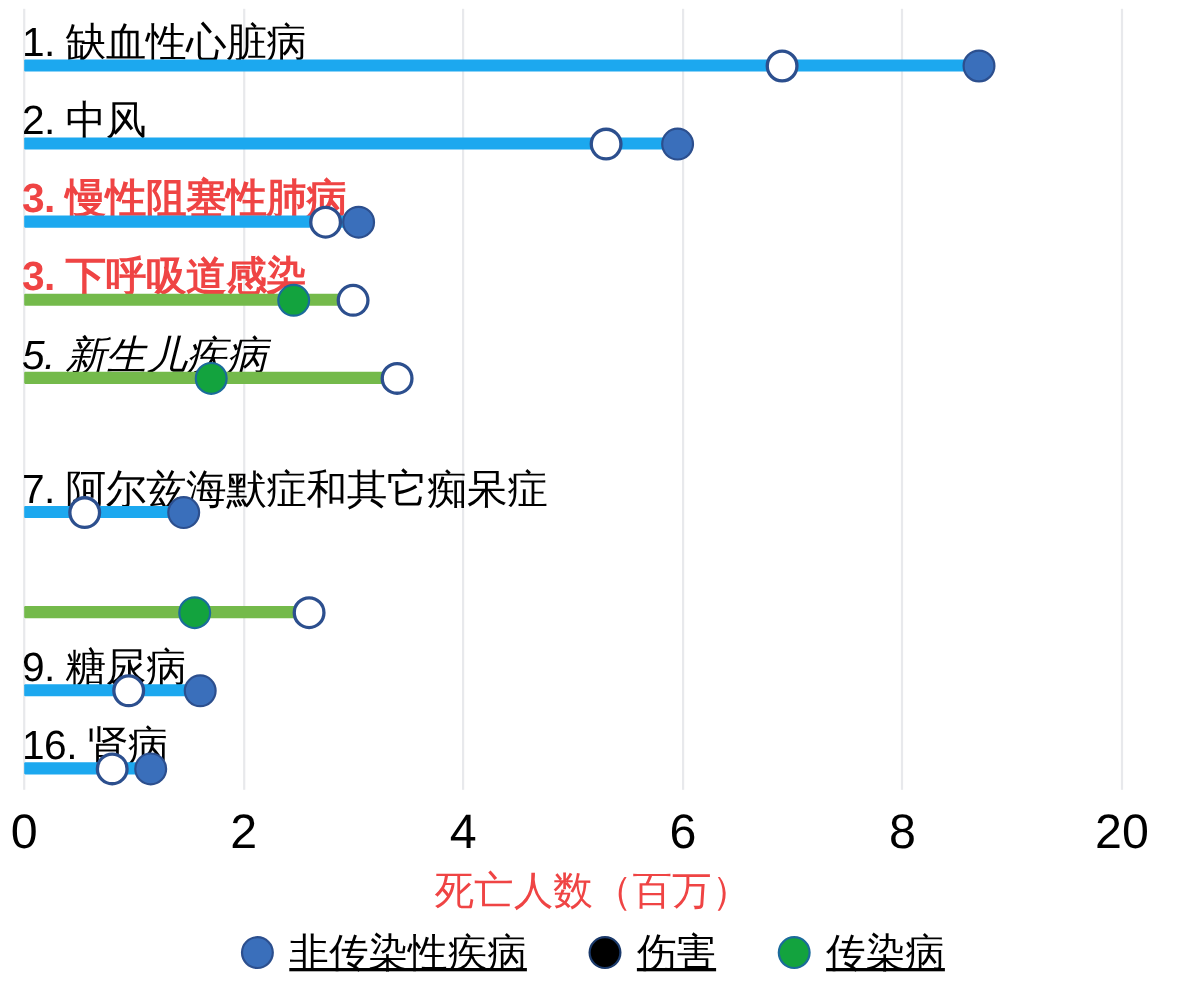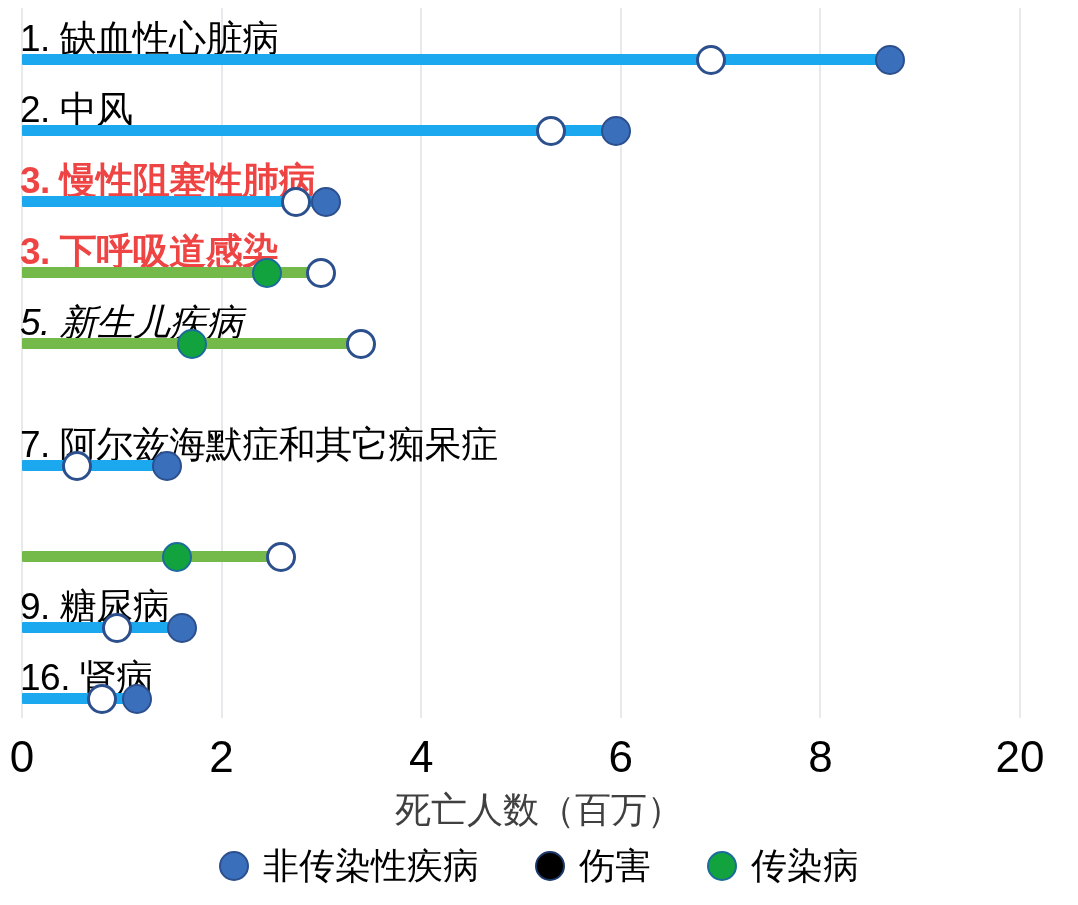--- a/index.html
+++ b/index.html
@@ -133,39 +133,40 @@
   }
 
   .axis-title {
     position: absolute;
     top: 788px;
     left: 0;
     width: 1078px;
     text-align: center;
     font-size: 36px;
     line-height: 44px;
-    color: #404040;
+    color: #ef4444;
   }
 
   
   .legend {
     position: absolute;
     top: 836px;
     left: 0;
     width: 1078px;
     height: 60px;
     display: flex;
     align-items: center;
     justify-content: center;
     gap: 56px;
   }
   .legend-item {
     display: flex;
     align-items: center;
     gap: 14px;
+    text-decoration: underline;
   }
   .legend-swatch {
     width: 30px;
     height: 30px;
     border-radius: 50%;
     box-sizing: border-box;
   }
   .legend-swatch.ncd  { background: #3a6fbb; border: 2px solid #2c4f8e; }
   .legend-swatch.comm { background: #13a33e; border: 2px solid #1b6b9b; }
   .legend-swatch.inj  { background: #000000; border: 2px solid #1b3a6b; }

